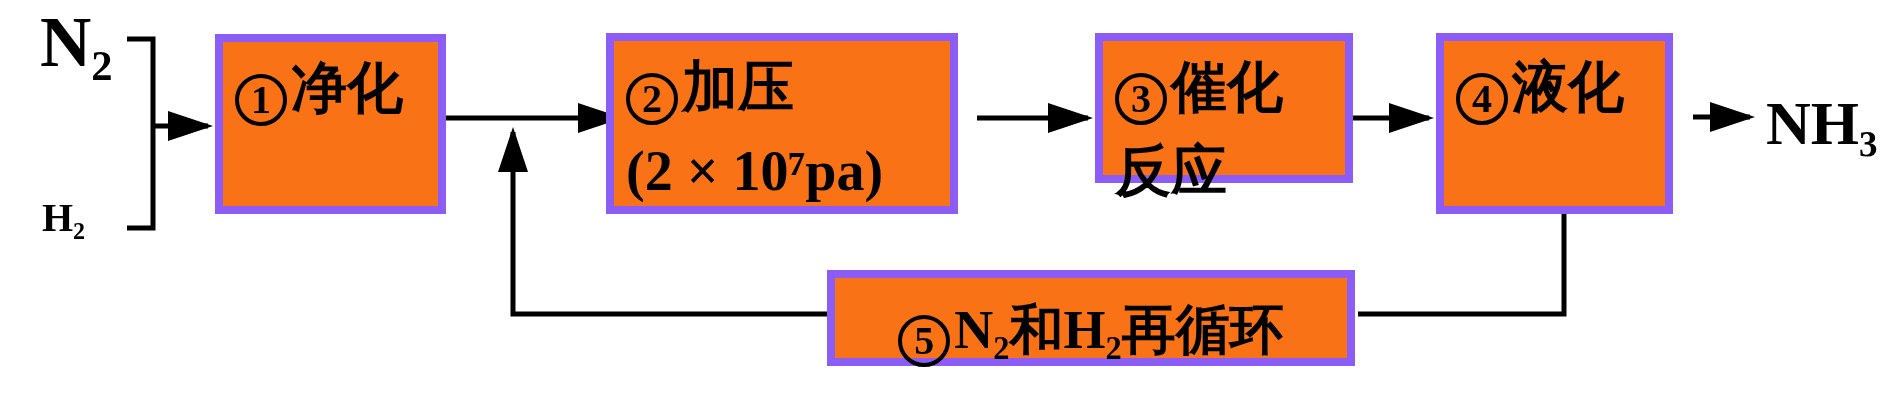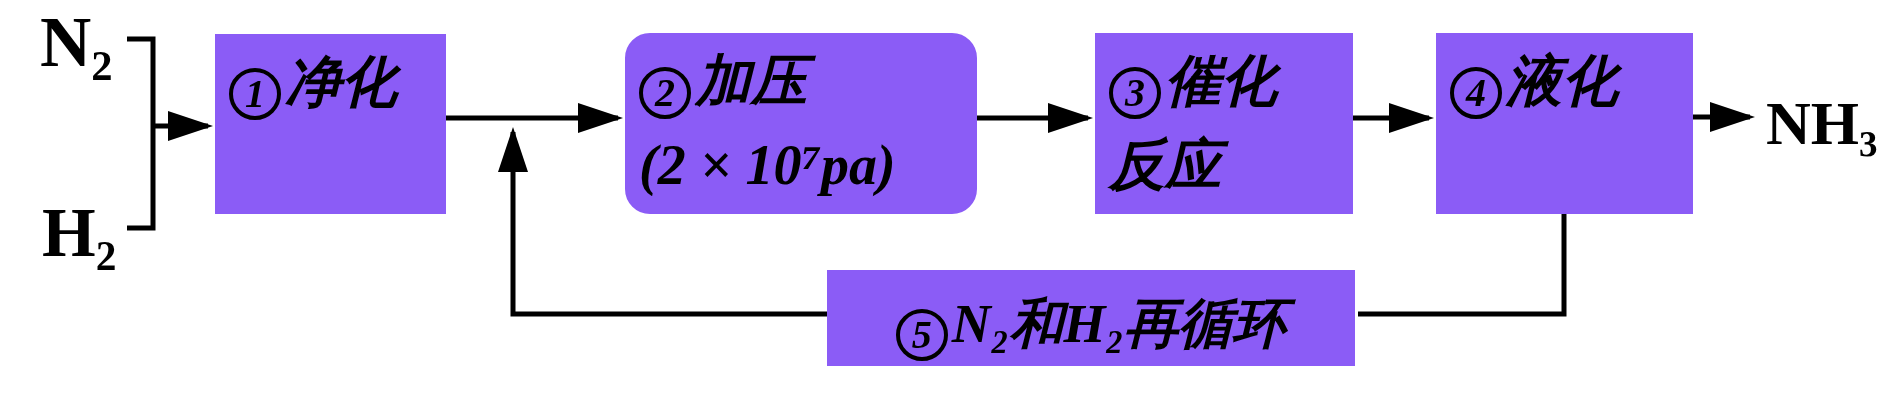--- a/index.html
+++ b/index.html
@@ -2,37 +2,37 @@
 <html><head>
 <meta charset="utf-8">
 <style>
   html,body{margin:0;padding:0;background:#ffffff;}
   .canvas{
     position:relative;width:1890px;height:410px;background:#ffffff;color:#000;
     font-family:"Liberation Serif","DejaVu Serif",serif;overflow:hidden;
   }
   svg.lines{position:absolute;left:0;top:0;width:1890px;height:410px;}
   .box{
-    position:absolute;border:2px solid #8b5cf6;box-sizing:border-box;background:#8b5cf6;
-    font-size:56px;font-weight:bold;line-height:84px;padding:4px 0 0 12px;white-space:nowrap;font-style:italic;
+    position:absolute;border:8px solid #8b5cf6;box-sizing:border-box;background:#f97316;
+    font-size:56px;font-weight:bold;line-height:84px;padding:4px 0 0 12px;white-space:nowrap;
   }
   .circ{
     display:inline-flex;align-items:center;justify-content:center;
     width:52px;height:52px;border:4px solid #000;border-radius:50%;
     font-size:40px;line-height:1;box-sizing:border-box;vertical-align:-6px;margin-right:4px;
     font-weight:bold;
   }
   #box1{left:215px;top:34px;width:231px;height:180px;}
-  #box2{left:625px;top:33px;width:352px;height:181px;border-radius:25px;}
-  #box3{left:1095px;top:33px;width:258px;height:181px;}
-  #box4{left:1436px;top:33px;width:257px;height:181px;}
+  #box2{left:606px;top:33px;width:352px;height:181px;}
+  #box3{left:1095px;top:33px;width:258px;height:150px;}
+  #box4{left:1436px;top:33px;width:237px;height:181px;}
   #box5{left:827px;top:270px;width:528px;height:96px;text-align:center;padding:10px;line-height:84px;font-size:54px;}
   .lbl{position:absolute;font-weight:bold;white-space:nowrap;}
   #lblN2{left:40px;top:2px;font-size:71px;}
-  #lblH2{left:42px;top:194px;font-size:69px;}
+  #lblH2{left:42px;top:194px;font-size:40px;}
   #lblFeed{left:456px;top:42px;font-size:46px;}
   #lblNH3{left:1766px;top:88px;font-size:62px;}
 </style>
 </head>
 <body>
 
 <div class="canvas">
 
   <svg class="lines" viewBox="0 0 1890 410">
     <defs>

